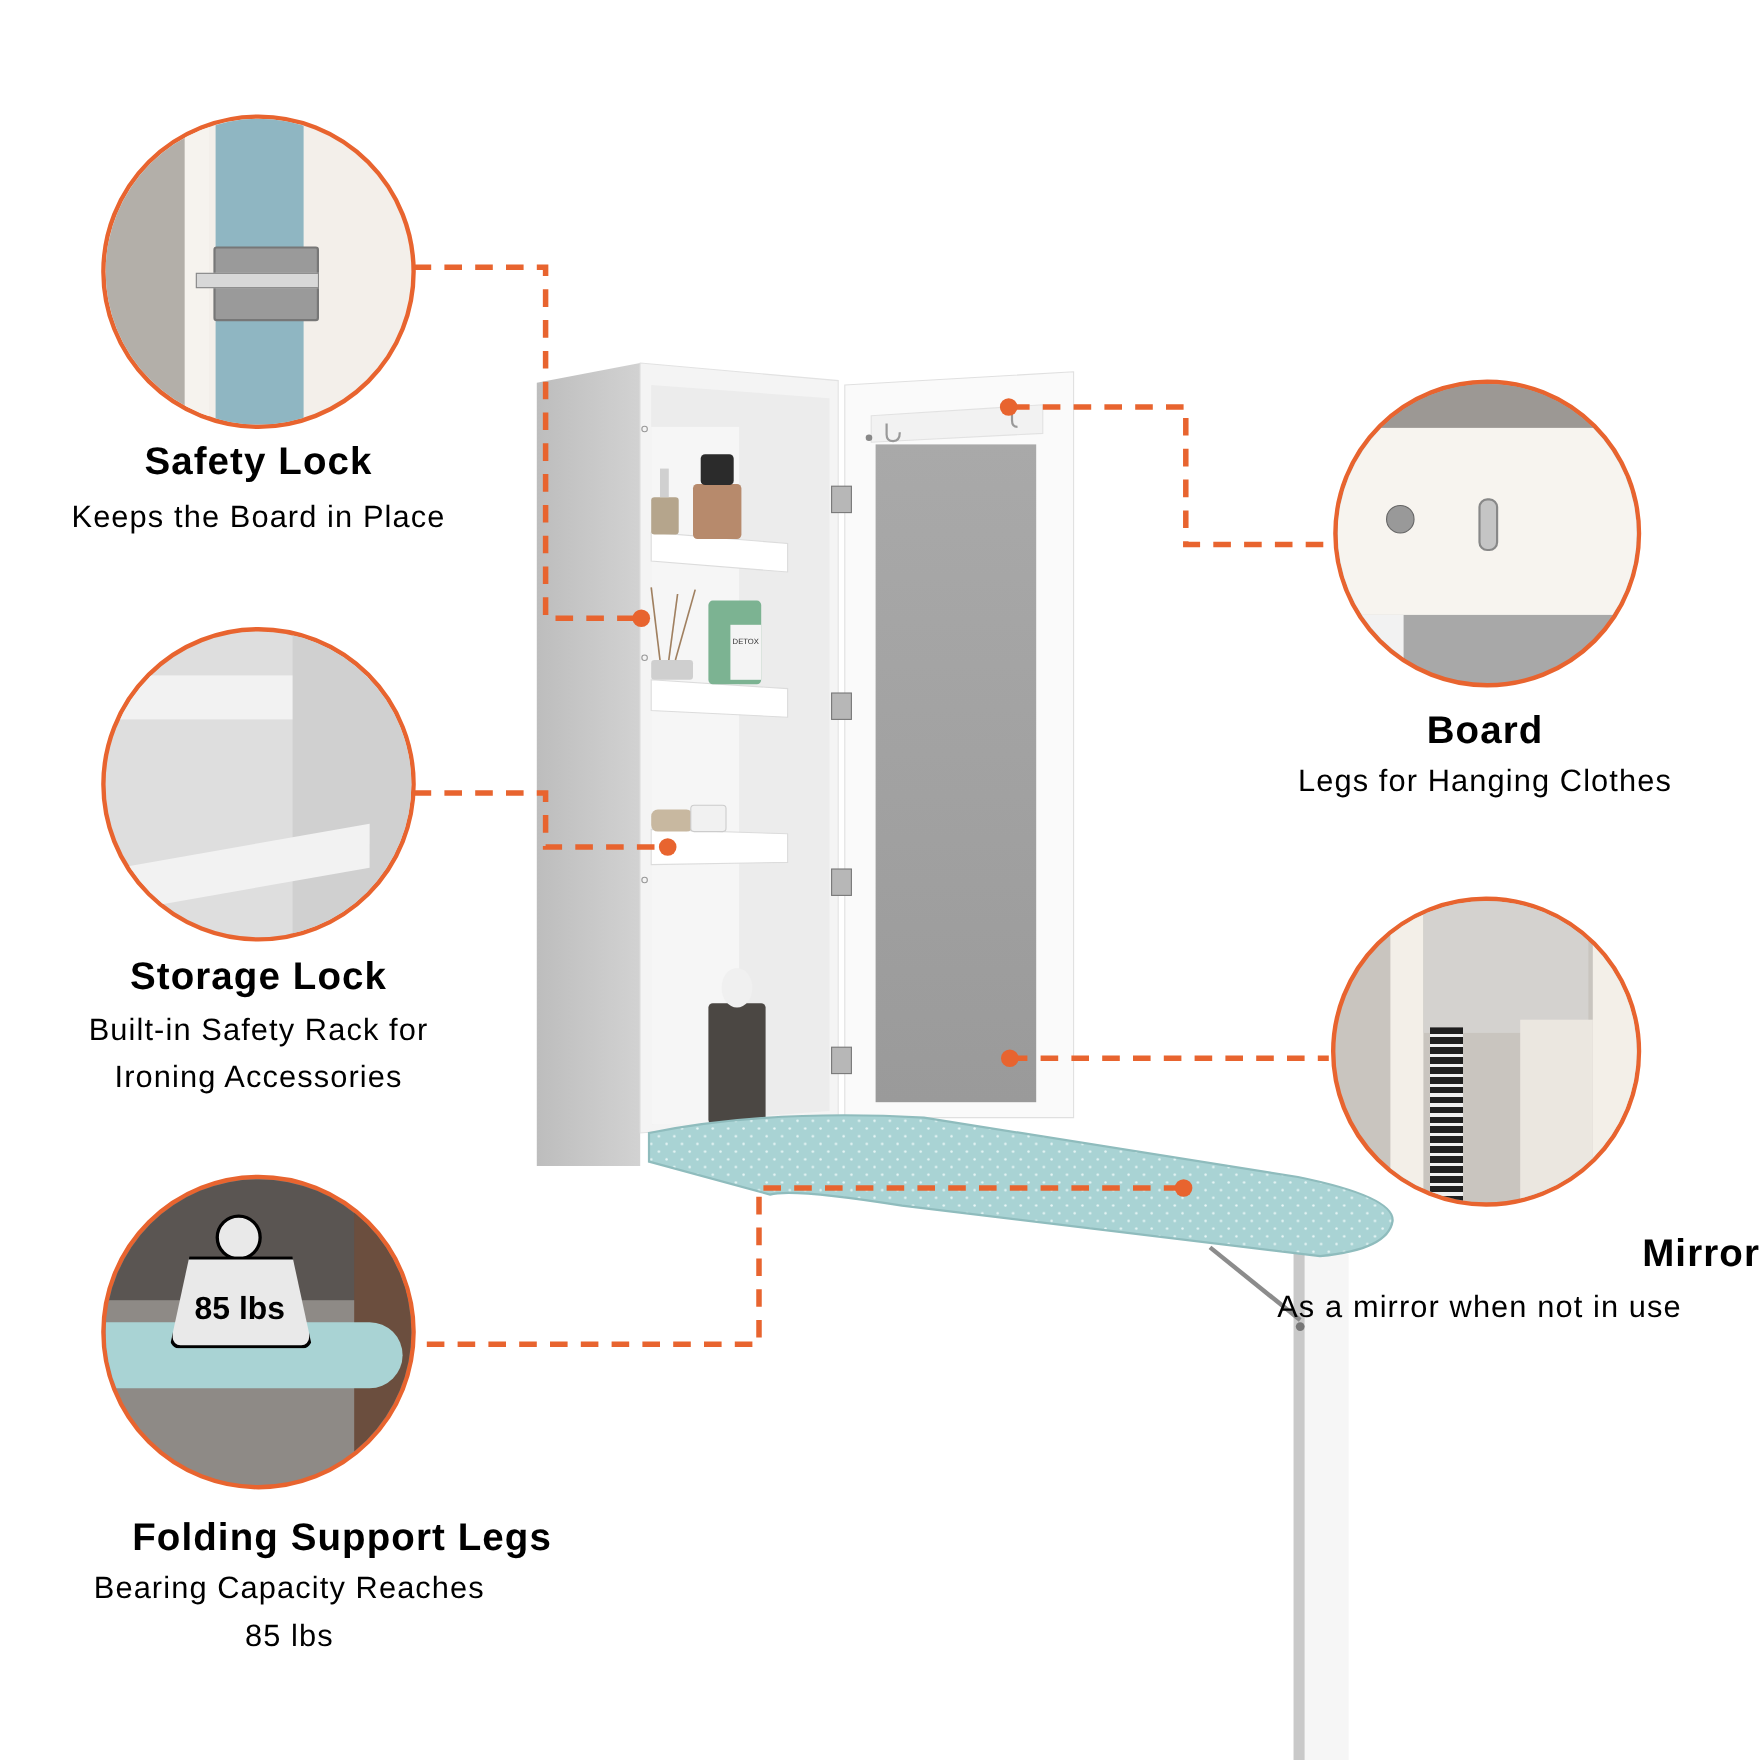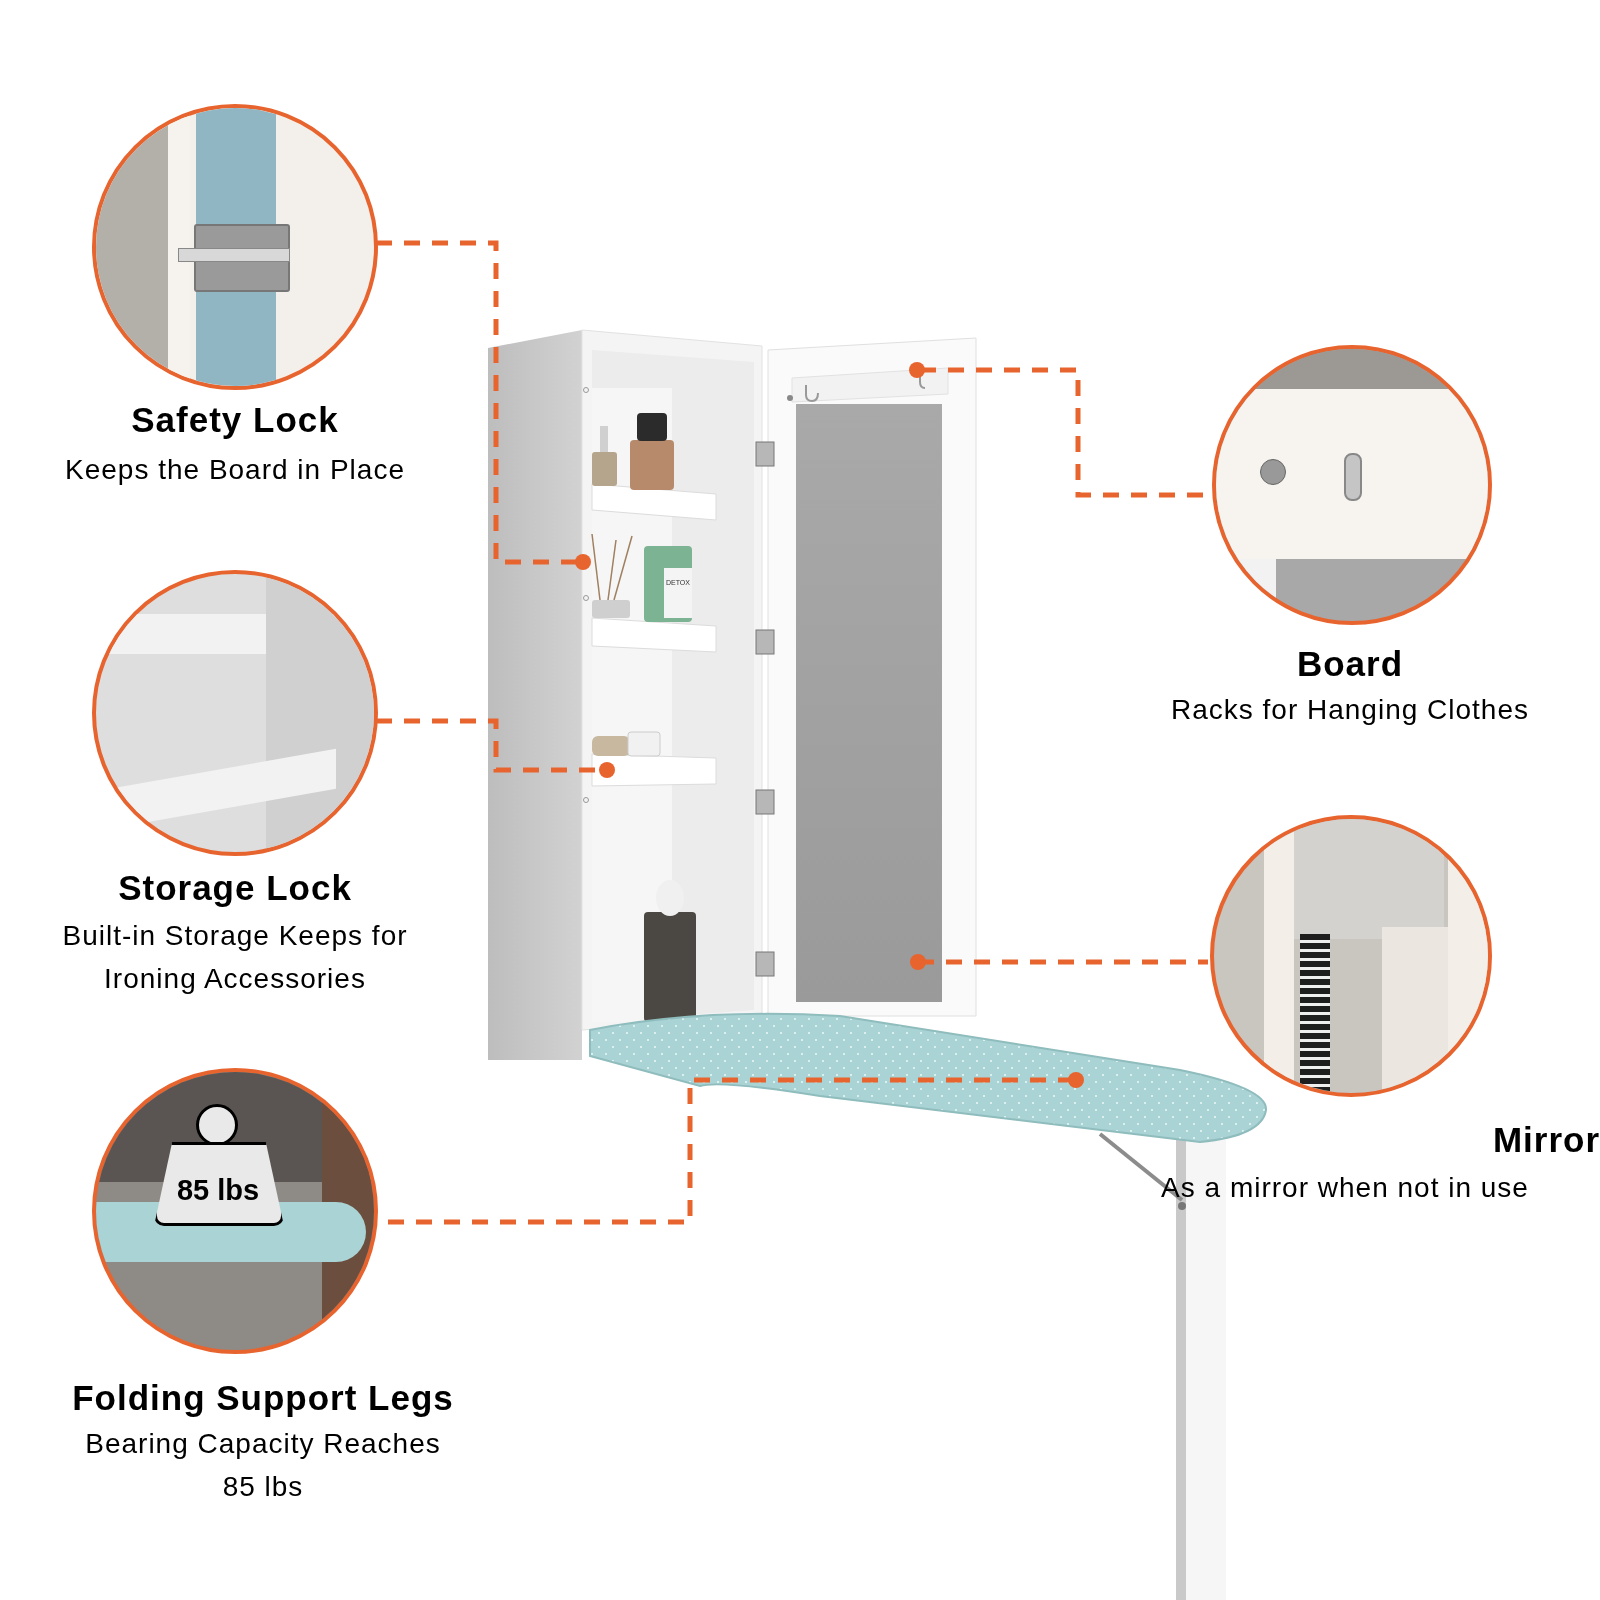--- a/index.html
+++ b/index.html
@@ -148,24 +148,24 @@
   <div class="abs" style="left:80px; top:0; width:150px; height:120px; background:#d4d2cf;"></div>
   <div class="abs" style="left:86px; top:115px; width:30px; height:167px; background:repeating-linear-gradient(#1e1e1e 0 6px,#eee 6px 9px);"></div>
   <div class="abs" style="left:168px; top:108px; width:66px; height:174px; background:#ebe7e0;"></div>
   <div class="abs" style="left:234px; top:0; width:48px; height:282px; background:#f3efe8;"></div>
 </div>
 
 <div class="title" style="left:0; top:398px; width:470px;">Safety Lock</div>
 <div class="desc" style="left:0; top:448px; width:470px;">Keeps the Board in Place</div>
 
 <div class="title" style="left:0; top:866px; width:470px;">Storage Lock</div>
-<div class="desc" style="left:0; top:914px; width:470px;">Built-in Storage Keeps for</div>
+<div class="desc" style="left:0; top:914px; width:470px;">Built-in Safety Rack for</div>
 <div class="desc" style="left:0; top:957px; width:470px;">Ironing Accessories</div>
 
-<div class="title" style="left:0; top:1376px; width:526px;">Folding Support Legs</div>
+<div class="title" style="left:0; top:1376px; width:526px;padding-left:48px;">Folding Support Legs</div>
 <div class="desc" style="left:0; top:1422px; width:526px;">Bearing Capacity Reaches</div>
 <div class="desc" style="left:0; top:1465px; width:526px;">85 lbs</div>
 
 <div class="title" style="left:1100px; top:642px; width:500px;">Board</div>
-<div class="desc" style="left:1100px; top:688px; width:500px;">Racks for Hanging Clothes</div>
+<div class="desc" style="left:1100px; top:688px; width:500px;">Legs for Hanging Clothes</div>
 
 <div class="title" style="left:1090px; top:1118px; width:510px;text-align:right;">Mirror</div>
 <div class="desc" style="left:1090px; top:1166px; width:510px;">As a mirror when not in use</div>
 
 </body></html>

